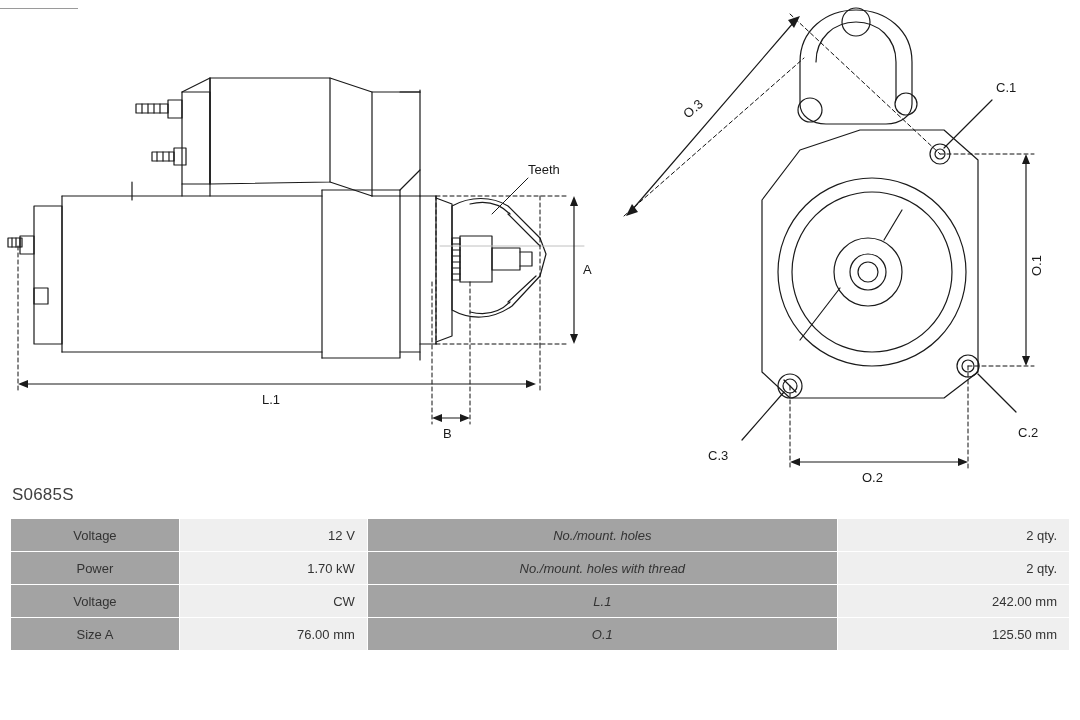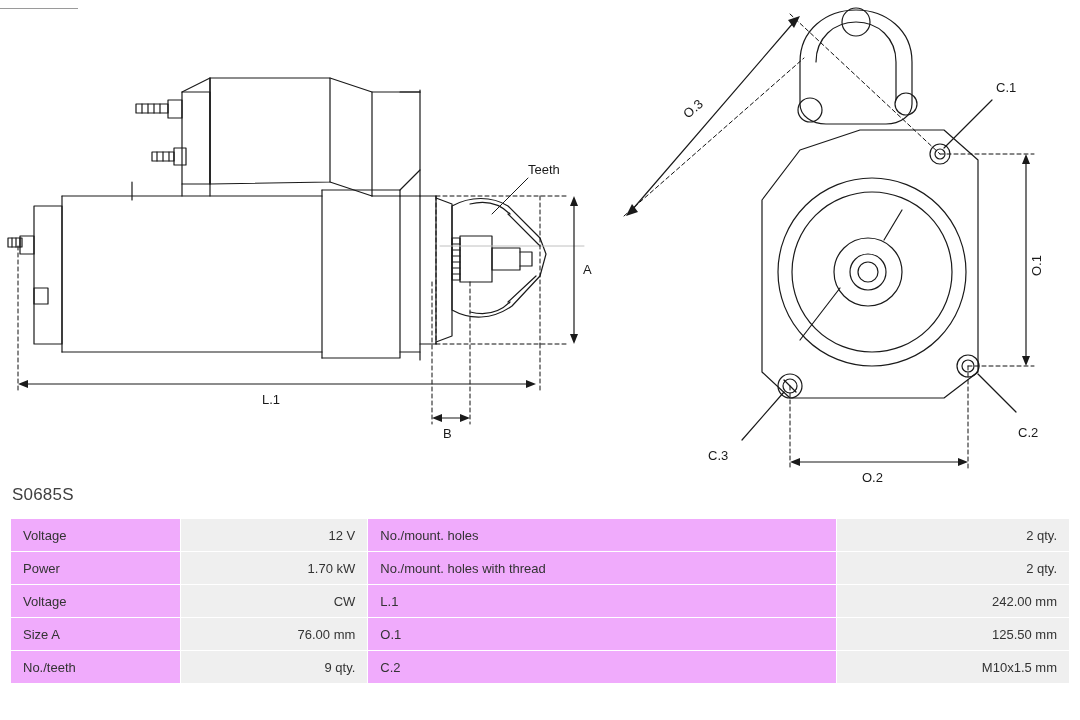--- a/index.html
+++ b/index.html
@@ -43,32 +43,32 @@
     border-collapse: collapse;
     font-size: 13px;
   }
   .spec-table td {
     border: 1px solid #ffffff;
     height: 32px;
     padding: 0 12px;
     white-space: nowrap;
   }
   .lbl {
-    background: #f0abfc;
-    text-align: left;
+    background: #a3a3a3;
+    text-align: center;
     color: #333;
   }
   .val {
     background: #efefef;
     text-align: right;
     color: #333;
   }
   .c-lbl { width: 160px; }
   .c-val { width: 180px; margin-left: 9px; }
-  .c-lbl2 { width: 490px; }
+  .c-lbl2 { width: 490px; font-style: italic; }
   .c-val2 { width: 230px; }
   .top-rule {
     position: absolute;
     left: 0;
     top: 8px;
     width: 78px;
     height: 0;
     border-top: 1px solid #9a9a9a;
   }
 </style>
@@ -295,22 +295,16 @@
         <td class="val c-val">CW</td>
         <td class="lbl c-lbl2">L.1</td>
         <td class="val c-val2">242.00 mm</td>
       </tr>
       <tr>
         <td class="lbl c-lbl">Size A</td>
         <td class="val c-val">76.00 mm</td>
         <td class="lbl c-lbl2">O.1</td>
         <td class="val c-val2">125.50 mm</td>
       </tr>
-      <tr>
-        <td class="lbl c-lbl">No./teeth</td>
-        <td class="val c-val">9 qty.</td>
-        <td class="lbl c-lbl2">C.2</td>
-        <td class="val c-val2">M10x1.5 mm</td>
-      </tr>
     </tbody>
   </table>
 
 </div>
 
 </body></html>

